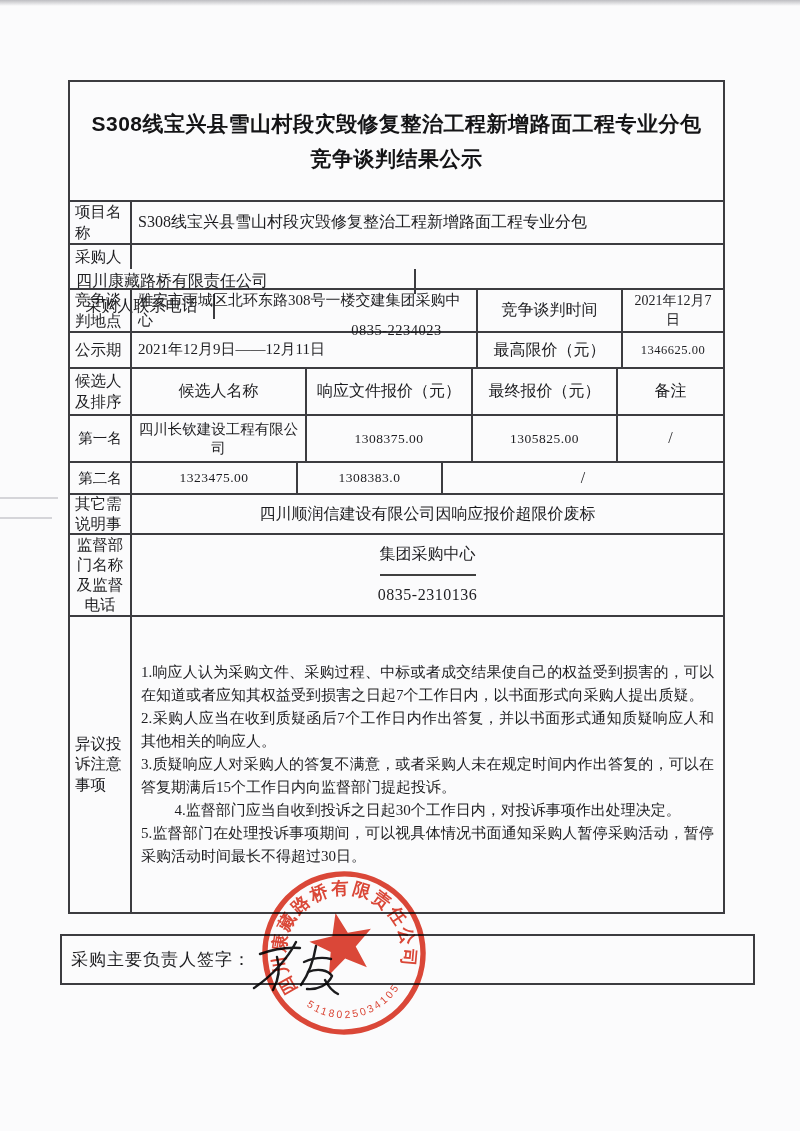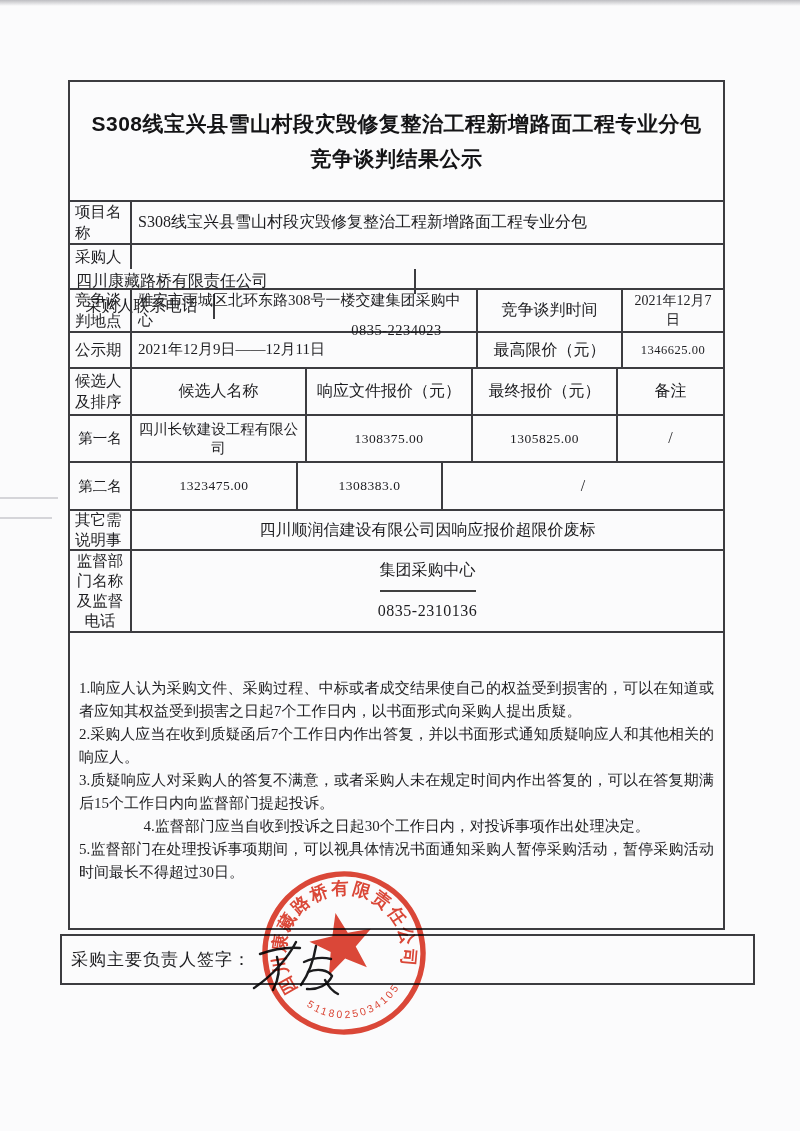--- a/index.html
+++ b/index.html
@@ -41,21 +41,21 @@
   .num{font-family:"Liberation Serif", serif;letter-spacing:.5px;}
 
   
   .r-title{height:118px;align-items:center;justify-content:center;}
   .r-project{height:43px;align-items:center;}
   .r-purchaser{height:45px;flex-direction:column;}
   .r-negotiation{height:43px;}
   .r-publicity{height:36px;}
   .r-chead{height:47px;}
   .r-cand{height:47px;}
-  .r-cand2{height:48px;}
+  .r-cand2{height:32px;}
   .r-other{height:40px;}
   .r-supervision{height:82px;}
   .r-objection{height:297px;}
 
   
   .title-cell{
     flex:1;display:flex;flex-direction:column;justify-content:center;align-items:center;
     font-family:"Liberation Sans", sans-serif;
     font-weight:bold;font-size:21px;line-height:35px;color:#141416;
     letter-spacing:.5px;border-right:none;
@@ -175,20 +175,23 @@
 门名称
 及监督
 电话</div>
     <div class="cell sup-content">
       <div class="sup-sub">集团采购中心</div>
       <div class="sup-sub num phone">0835-2310136</div>
     </div>
   </div>
 
   <div class="trow r-objection">
+    <div class="cell lbl">异议投
+诉注意
+事项</div>
     <div class="cell obj-content">
       <p>1.响应人认为采购文件、采购过程、中标或者成交结果使自己的权益受到损害的，可以在知道或者应知其权益受到损害之日起7个工作日内，以书面形式向采购人提出质疑。</p>
       <p>2.采购人应当在收到质疑函后7个工作日内作出答复，并以书面形式通知质疑响应人和其他相关的响应人。</p>
       <p>3.质疑响应人对采购人的答复不满意，或者采购人未在规定时间内作出答复的，可以在答复期满后15个工作日内向监督部门提起投诉。</p>
       <p>4.监督部门应当自收到投诉之日起30个工作日内，对投诉事项作出处理决定。</p>
       <p>5.监督部门在处理投诉事项期间，可以视具体情况书面通知采购人暂停采购活动，暂停采购活动时间最长不得超过30日。</p>
     </div>
   </div>
 
 </div>

